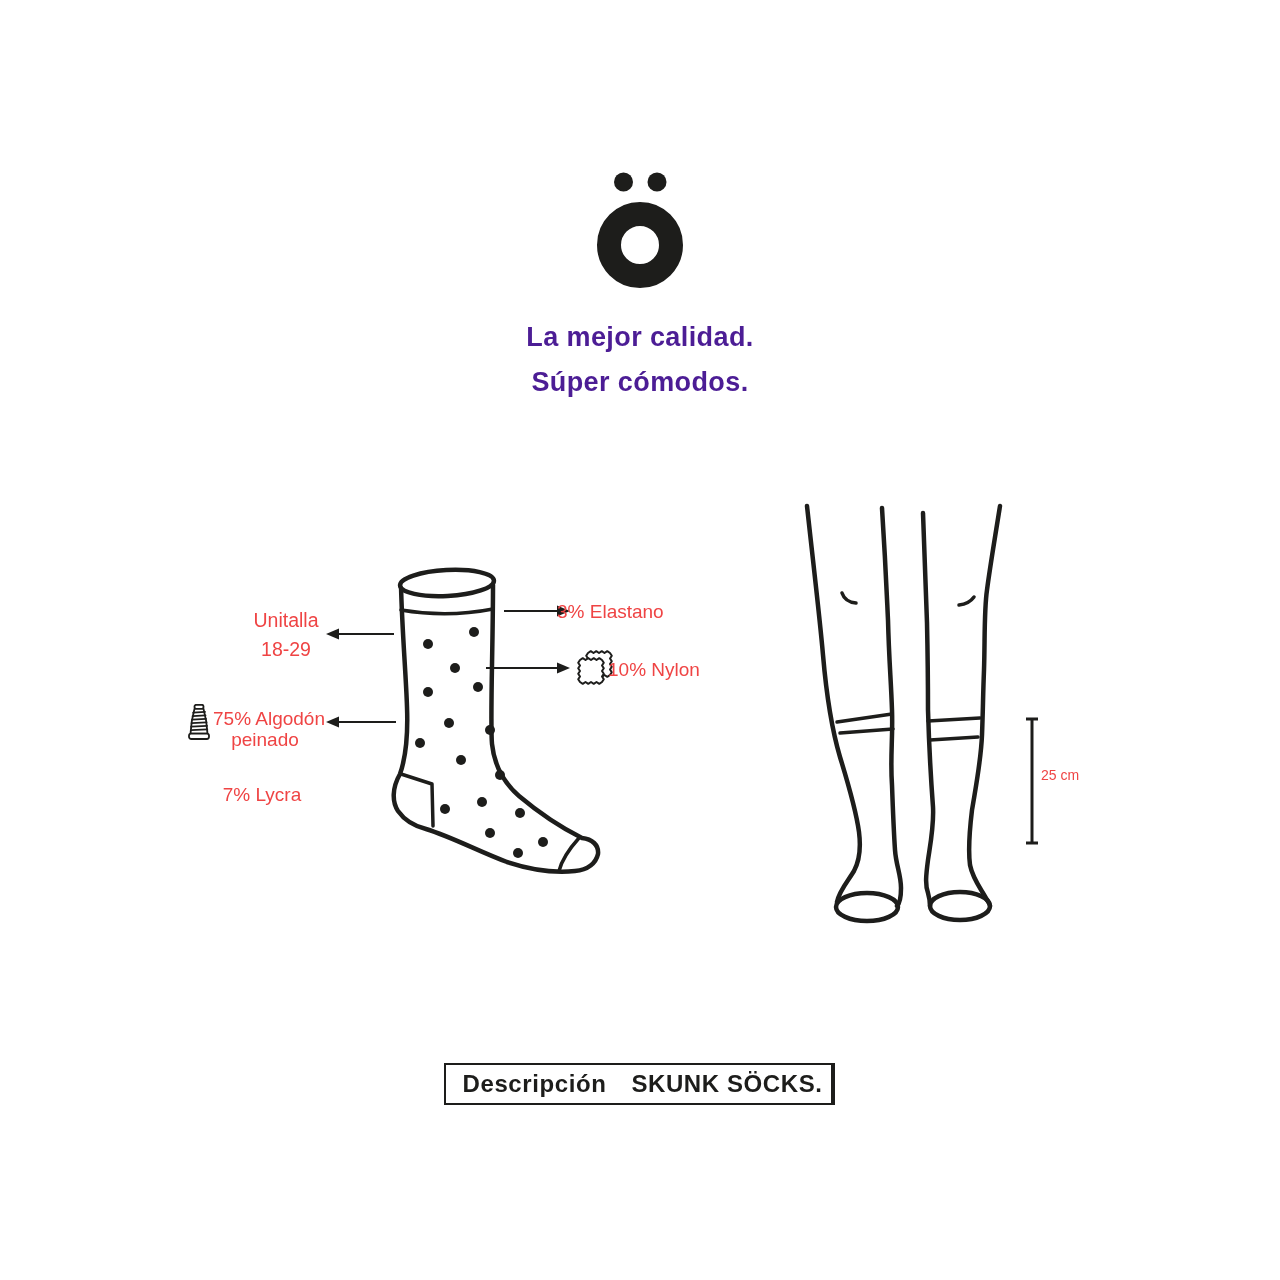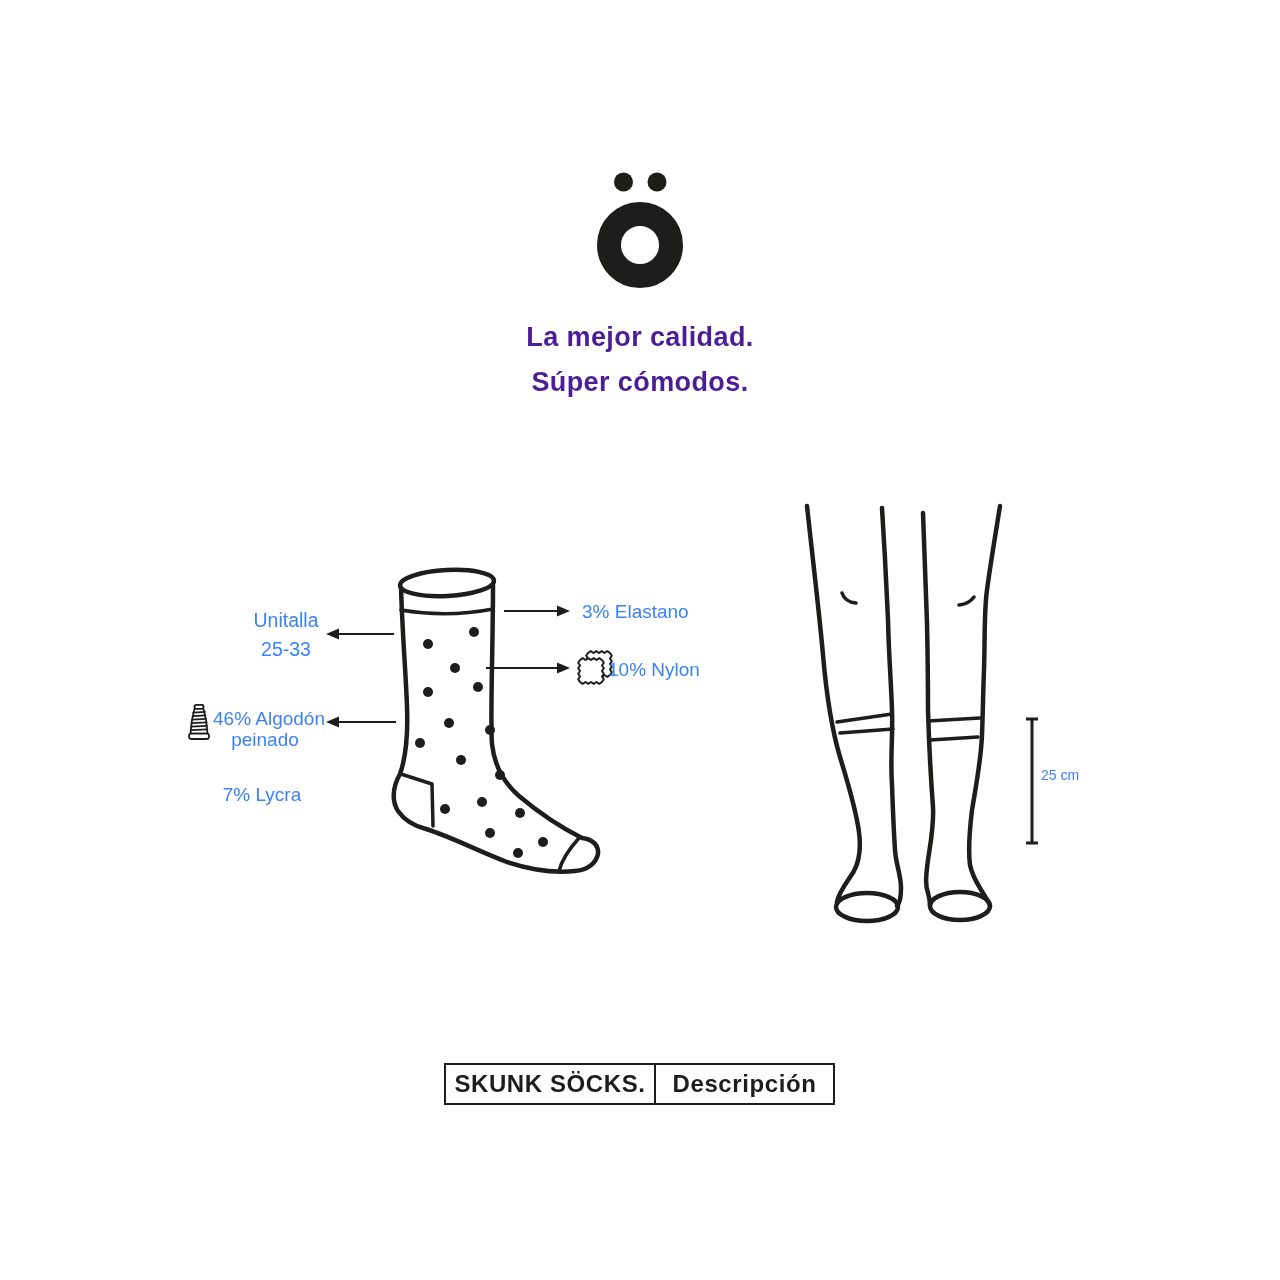--- a/index.html
+++ b/index.html
@@ -16,21 +16,21 @@
     left: 0; right: 0;
     text-align: center;
     font-size: 27px;
     font-weight: bold;
     letter-spacing: 0.4px;
     color: #4c1d95;
   }
   .label {
     font-size: 19px;
     line-height: 21px;
-    color: #3b82f6;
+    color: #ef4444;
     white-space: nowrap;
   }
   .label-block { text-align: center; }
   .size-block { line-height: 29px; font-size: 19.5px; }
   .footer-table {
     left: 444px; top: 1063px;
     width: 391px; height: 42px;
     border: 2px solid #1d1d1b;
     display: flex;
     align-items: stretch;
@@ -117,45 +117,45 @@
   </g>
   <g stroke="#1d1d1b" stroke-width="3" fill="none">
     <line x1="1032" y1="719" x2="1032" y2="843"></line>
     <line x1="1026" y1="719" x2="1038" y2="719"></line>
     <line x1="1026" y1="843" x2="1038" y2="843"></line>
   </g>
 </svg>
 
 <div class="abs label label-block size-block" style="left:236px; top:606px; width:100px;">
   <div>Unitalla</div>
-  <div>25-33</div>
+  <div>18-29</div>
 </div>
 
 <svg class="abs" style="left:188px; top:704px;" width="22" height="38" viewBox="0 0 22 38">
   <g fill="#ffffff" stroke="#1d1d1b" stroke-width="1.8" stroke-linejoin="round" stroke-linecap="round">
     <rect x="6.5" y="0.8" width="9" height="4" rx="1.8"></rect>
     <path d="M 6.5,4.8 C 4.2,13 3,21 2.5,29.6 L 19.5,29.6 C 19,21 17.8,13 15.5,4.8 Z"></path>
     <line x1="5.2" y1="8.7" x2="17" y2="7.9"></line>
     <line x1="4.6" y1="12.2" x2="17.5" y2="11.4"></line>
     <line x1="4.1" y1="15.7" x2="18" y2="14.9"></line>
     <line x1="3.6" y1="19.2" x2="18.5" y2="18.4"></line>
     <line x1="3.2" y1="22.7" x2="19" y2="21.9"></line>
     <line x1="2.9" y1="26.2" x2="19.3" y2="25.4"></line>
     <rect x="1" y="29.6" width="20" height="5.4" rx="2.2"></rect>
   </g>
 </svg>
 
 <div class="abs label label-block" style="left:213px; top:708px; width:104px;">
-  <div>46% Algodón</div>
+  <div>75% Algodón</div>
   <div>peinado</div>
 </div>
 
 <div class="abs label label-block" style="left:212px; top:784px; width:100px;">7% Lycra</div>
 
-<div class="abs label" style="left:582px; top:601px;">3% Elastano</div>
+<div class="abs label" style="left:557px; top:601px;">3% Elastano</div>
 
 <svg class="abs" style="left:577px; top:650px;" width="36" height="36" viewBox="0 0 36 36">
   <g fill="#ffffff" stroke="#1d1d1b" stroke-width="2" stroke-linejoin="round">
     <path transform="translate(11,3)" d="M0,0 L2.75,-1.8 L5.5,0 L8.25,-1.8 L11,0 L13.75,-1.8 L16.5,0 L19.25,-1.8 L22,0
       L23.8,2.75 L22,5.5 L23.8,8.25 L22,11 L23.8,13.75 L22,16.5 L23.8,19.25 L22,22
       L19.25,23.8 L16.5,22 L13.75,23.8 L11,22 L8.25,23.8 L5.5,22 L2.75,23.8 L0,22
       L-1.8,19.25 L0,16.5 L-1.8,13.75 L0,11 L-1.8,8.25 L0,5.5 L-1.8,2.75 Z"></path>
     <path transform="translate(3,10)" d="M0,0 L2.75,-1.8 L5.5,0 L8.25,-1.8 L11,0 L13.75,-1.8 L16.5,0 L19.25,-1.8 L22,0
       L23.8,2.75 L22,5.5 L23.8,8.25 L22,11 L23.8,13.75 L22,16.5 L23.8,19.25 L22,22
       L19.25,23.8 L16.5,22 L13.75,23.8 L11,22 L8.25,23.8 L5.5,22 L2.75,23.8 L0,22
@@ -206,15 +206,15 @@
     <line x1="57" y1="242" x2="112" y2="234"></line>
     <line x1="60" y1="253" x2="113" y2="249"></line>
     <line x1="148" y1="241" x2="200" y2="238"></line>
     <line x1="150" y1="260" x2="198" y2="257"></line>
   </g>
 </svg>
 
 <div class="abs label" style="left:1041px; top:765px; font-size:14px;">25 cm</div>
 
 <div class="abs footer-table">
+  <div class="footer-cell section">Descripción</div>
   <div class="footer-cell brand">SKUNK SÖCKS.</div>
-  <div class="footer-cell section">Descripción</div>
 </div>
 
 </body></html>

